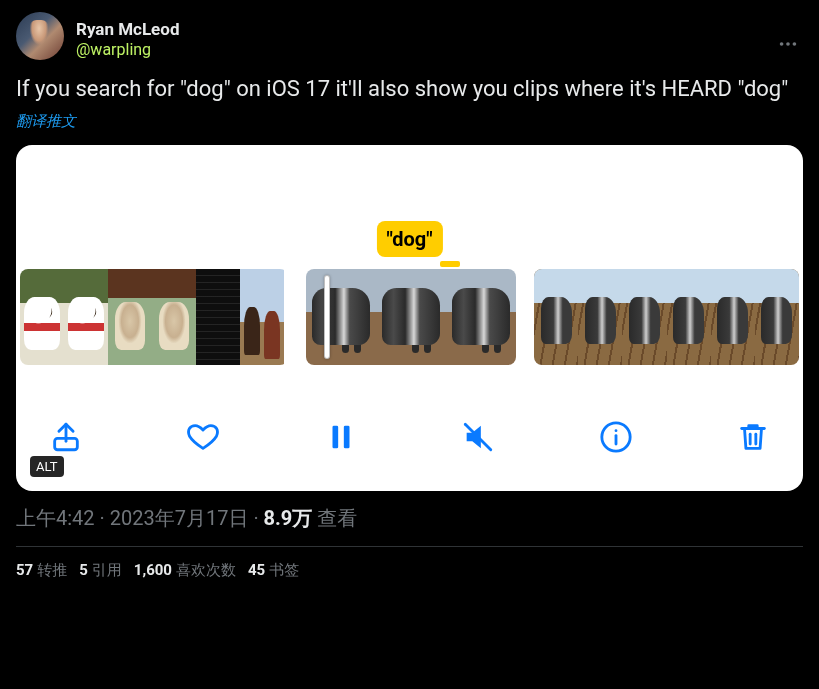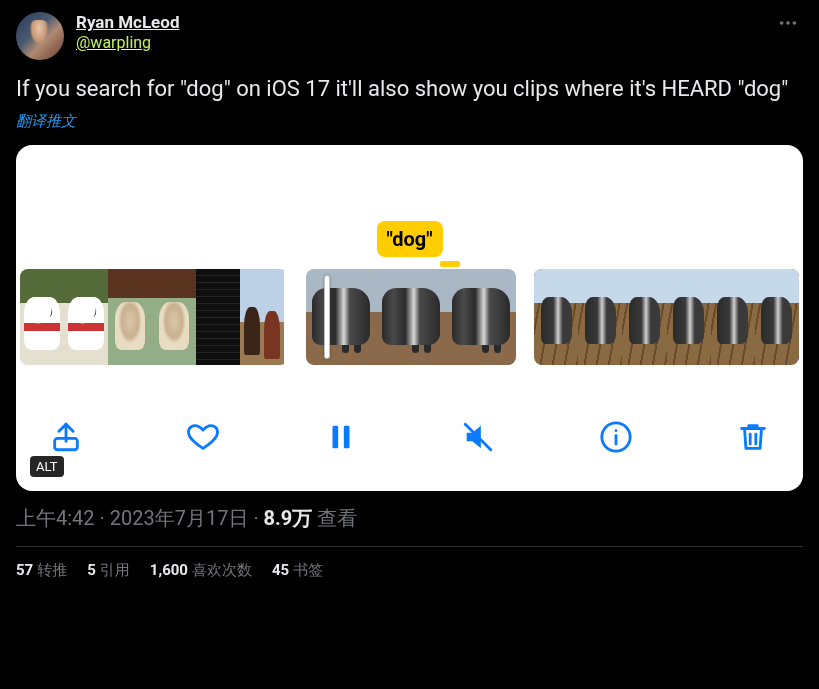--- a/index.html
+++ b/index.html
@@ -1,18 +1,18 @@
 <!DOCTYPE html>
 <html><head>
 <meta charset="utf-8">
 <style>
   * { margin: 0; padding: 0; box-sizing: border-box; }
   html, body { width: 819px; height: 689px; background: #000; font-family: -apple-system, BlinkMacSystemFont, "Segoe UI", Roboto, Helvetica, Arial, sans-serif; color: #e7e9ea; overflow: hidden; }
   .tweet { position: relative; padding: 12px 16px 0 16px; }
-  .header { display: flex; align-items: flex-start; text-decoration: underline; }
+  .header { display: flex; align-items: flex-end; }
   .avatar { width: 48px; height: 48px; border-radius: 50%; flex-shrink: 0; overflow: hidden; background: linear-gradient(135deg,#2a3a52 0%, #4a5a72 40%, #b08a70 60%, #6a3a30 100%); position: relative; }
   .avatar::after { content:""; position:absolute; left:12px; top:8px; width:22px; height:28px; background: radial-gradient(ellipse at 50% 30%, #e8c6a8 0%, #c89878 45%, transparent 60%); border-radius: 40% 40% 50% 50%; }
   .names { margin-left: 12px; line-height: 1.25; }
   .display-name { font-weight: 700; font-size: 17px; color: #e7e9ea; }
   .handle { font-size: 16px; color: #bef264; }
   .more { margin-left: auto; color:#71767b; font-size: 20px; letter-spacing: 2px; padding: 0 4px; cursor: pointer; }
   .body-text { margin-top: 14px; font-size: 22px; line-height: 1.35; color: #e7e9ea; white-space: pre-wrap; }
   .translate { margin-top: 8px; font-size: 15px; color: #1d9bf0; cursor: pointer; font-style: italic; }
   .media-card { position: relative; margin-top: 14px; width: 100%; height: 346px; background: #fff; border-radius: 16px; overflow: hidden; }
   .dog-tag { position: absolute; left: 50%; transform: translateX(-50%); top: 76px; background: #ffcd00; color:#000; font-weight:700; padding: 6px 10px; border-radius: 8px; font-size: 20px; }
@@ -28,21 +28,21 @@
   .g3 .frame { width: 48px; }
   .playhead { position:absolute; left: 18px; top: 6px; bottom: 6px; width: 6px; background: #fff; border: 1px solid rgba(0,0,0,0.25); border-radius: 3px; box-shadow: 0 0 3px rgba(0,0,0,0.3); pointer-events: none; }
   .toolbar { position:absolute; left: 0; right: 0; bottom: 18px; height: 72px; display:flex; align-items:center; justify-content: space-between; padding: 0 28px; }
   .tool-btn { width: 44px; height: 44px; display:flex; align-items:center; justify-content:center; color: #0a7aff; cursor:pointer; }
   .tool-btn svg { width: 34px; height: 34px; stroke: currentColor; fill: none; stroke-width: 2; stroke-linecap: round; stroke-linejoin: round; }
   .tool-btn.pause svg rect { fill: currentColor; stroke: none; }
   .alt-badge { position:absolute; left: 14px; bottom: 14px; background: rgba(0,0,0,0.85); color:#fff; font-size:13px; font-weight:400; padding: 3px 6px; border-radius: 4px; cursor:pointer; }
   .meta { margin-top: 14px; font-size: 20px; color:#71767b; }
   .meta .views-num { color:#e7e9ea; font-weight:700; }
   .divider { margin-top: 14px; border-top: 1px solid #2f3336; }
-  .stats { display:flex; gap: 20px; padding-top: 14px; font-size: 15px; color:#71767b; }
+  .stats { display:flex; gap: 12px; padding-top: 14px; font-size: 15px; color:#71767b; }
   .stats .num { color:#e7e9ea; font-weight:700; margin-right:4px; }
 
   
   .dog-a { background: linear-gradient(#556b3a 0%, #556b3a 35%, #e4e0cf 35%, #e4e0cf 100%); position:relative; }
   .dog-a::after { content:""; position:absolute; left:10%; top:30%; width:80%; height:55%; background: radial-gradient(circle at 40% 25%, #fff 0, #fff 28%, transparent 30%), radial-gradient(circle at 60% 28%, #3a2a1a 0, #3a2a1a 14%, transparent 16%), linear-gradient(#fff 0%, #fff 50%, #c33 50%, #c33 65%, #fff 65%); border-radius: 30% 30% 20% 20%; }
   .dog-c { background: linear-gradient(#5b341f 0%, #5b341f 30%, #93ad86 30%); position:relative;}
   .dog-c::after { content:""; position:absolute; left:15%; top:35%; width:70%; height:50%; background: radial-gradient(ellipse at 50% 40%, #d9c7a8 0%, #c8b090 40%, transparent 55%), #e8dcc2; border-radius: 35% 35% 20% 20%; }
   .code-frame { background:#0e0e0e; font-family: monospace; }
   .code-frame::after { content:""; display:block; height:100%; background: repeating-linear-gradient(#0e0e0e 0, #0e0e0e 6px, #333 6px, #333 7px); opacity:0.6; }
   .people-frame { background: linear-gradient(#bcd0e6 0%, #bcd0e6 55%, #9a7a52 55%); position:relative; }

